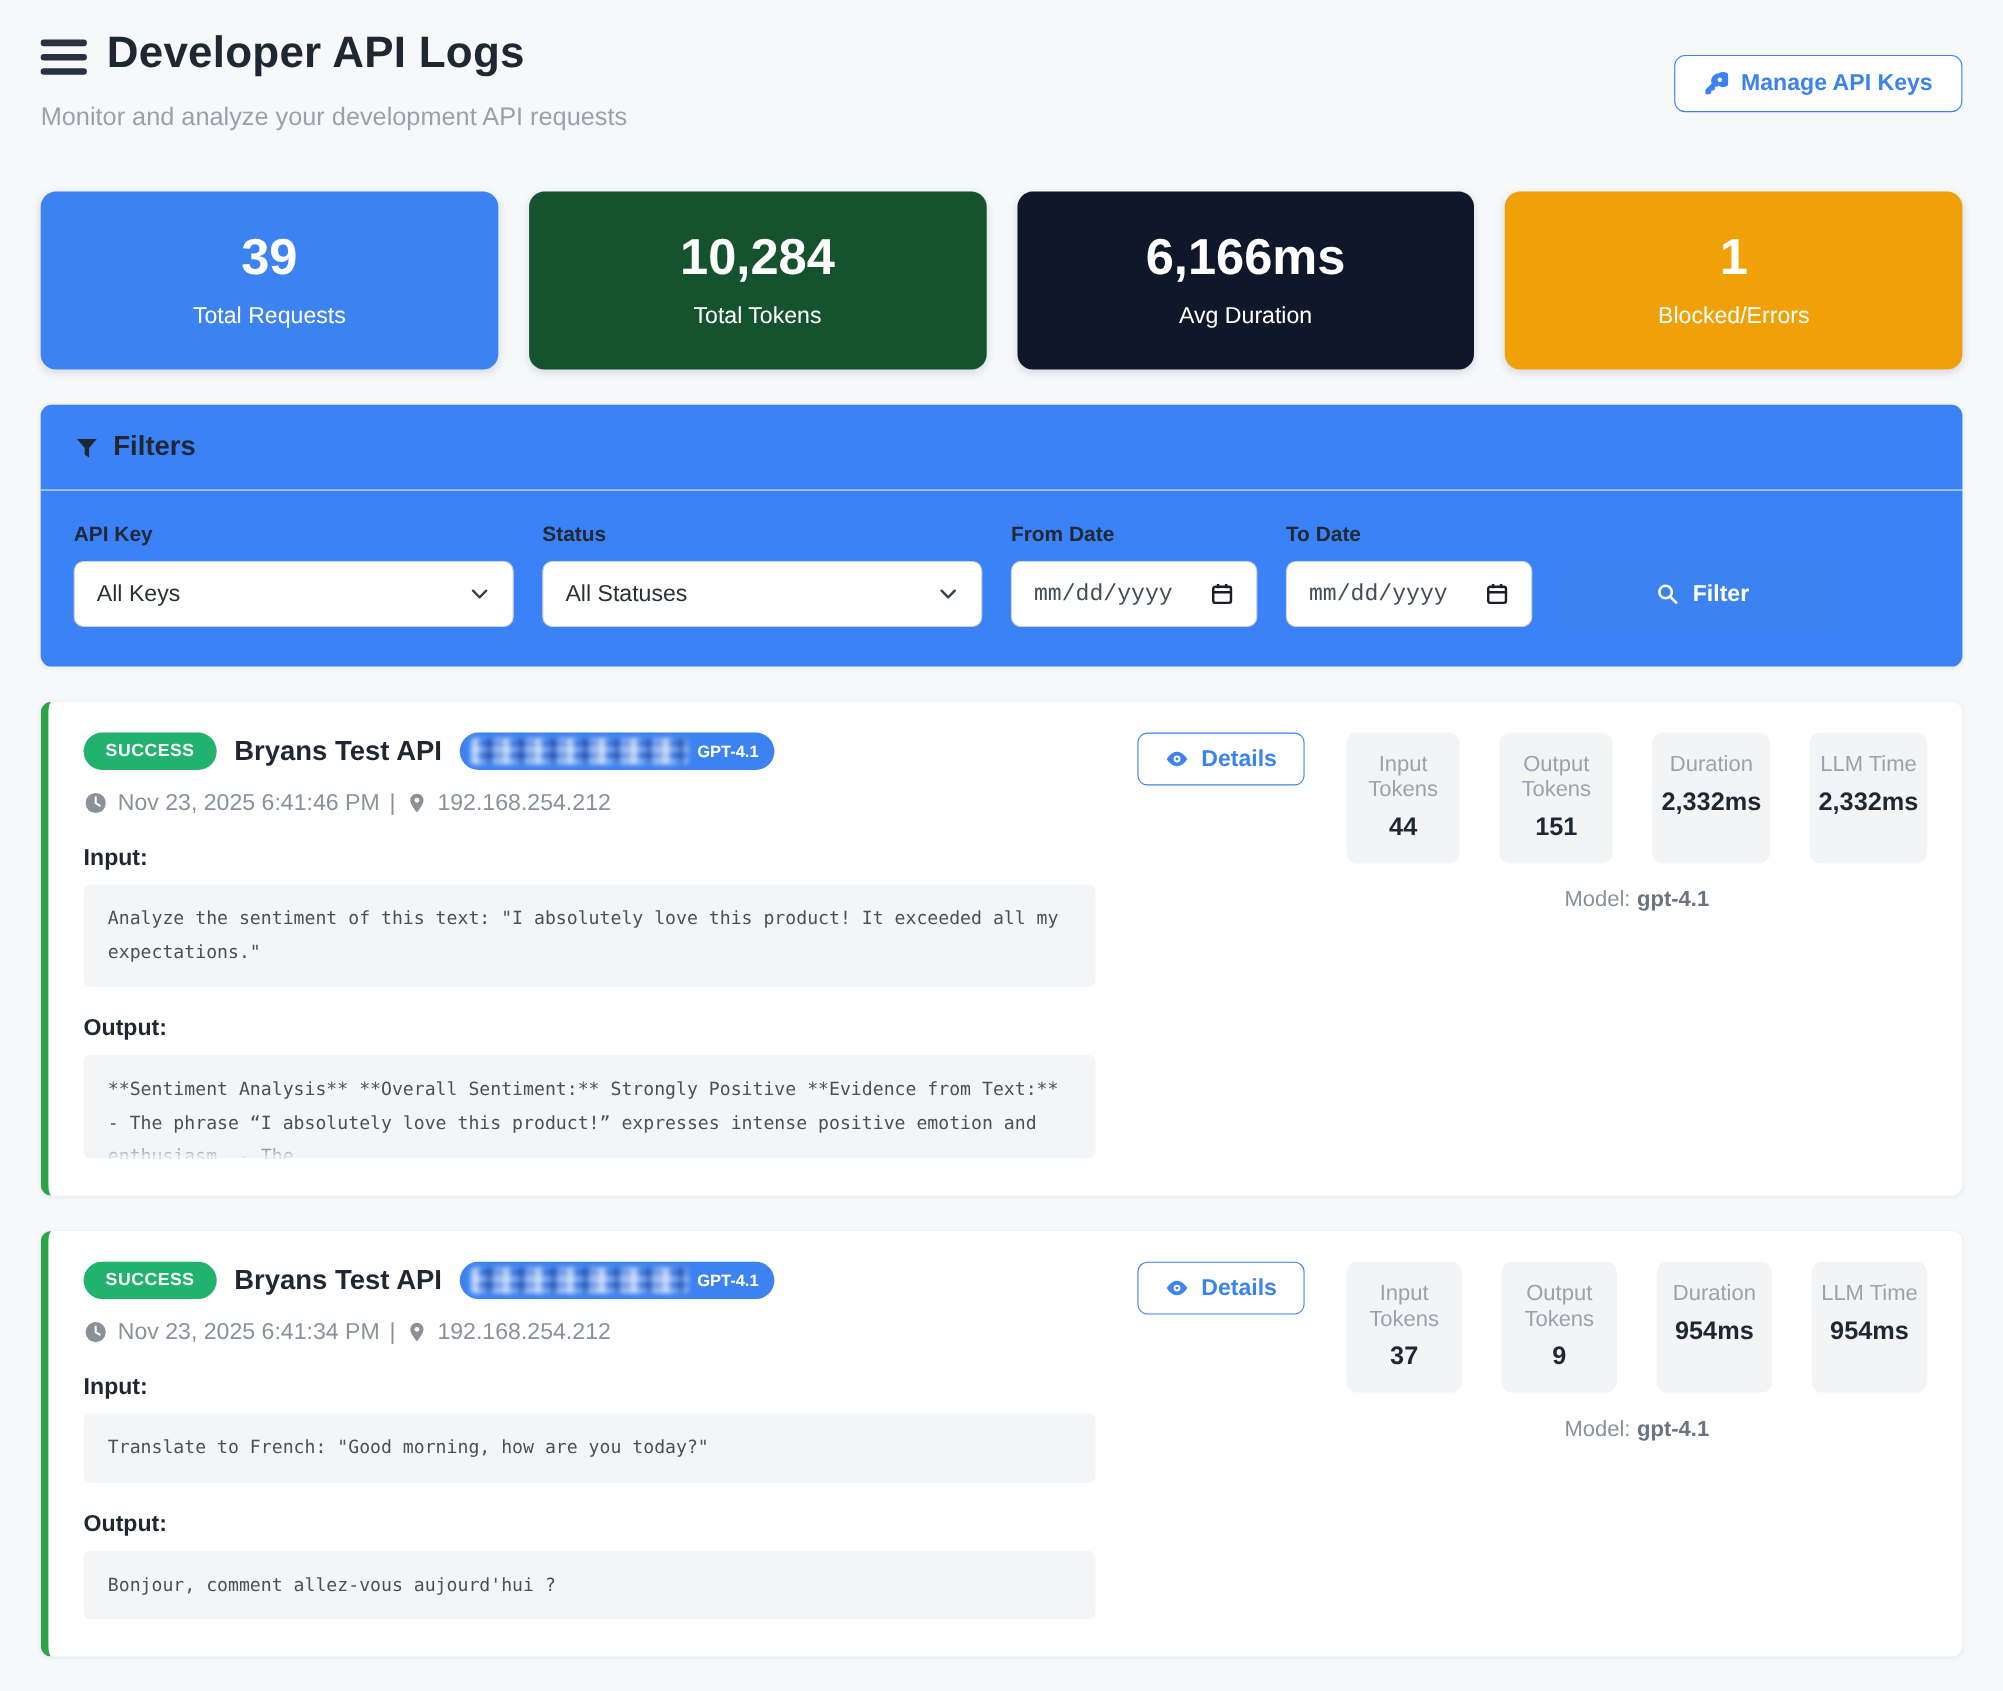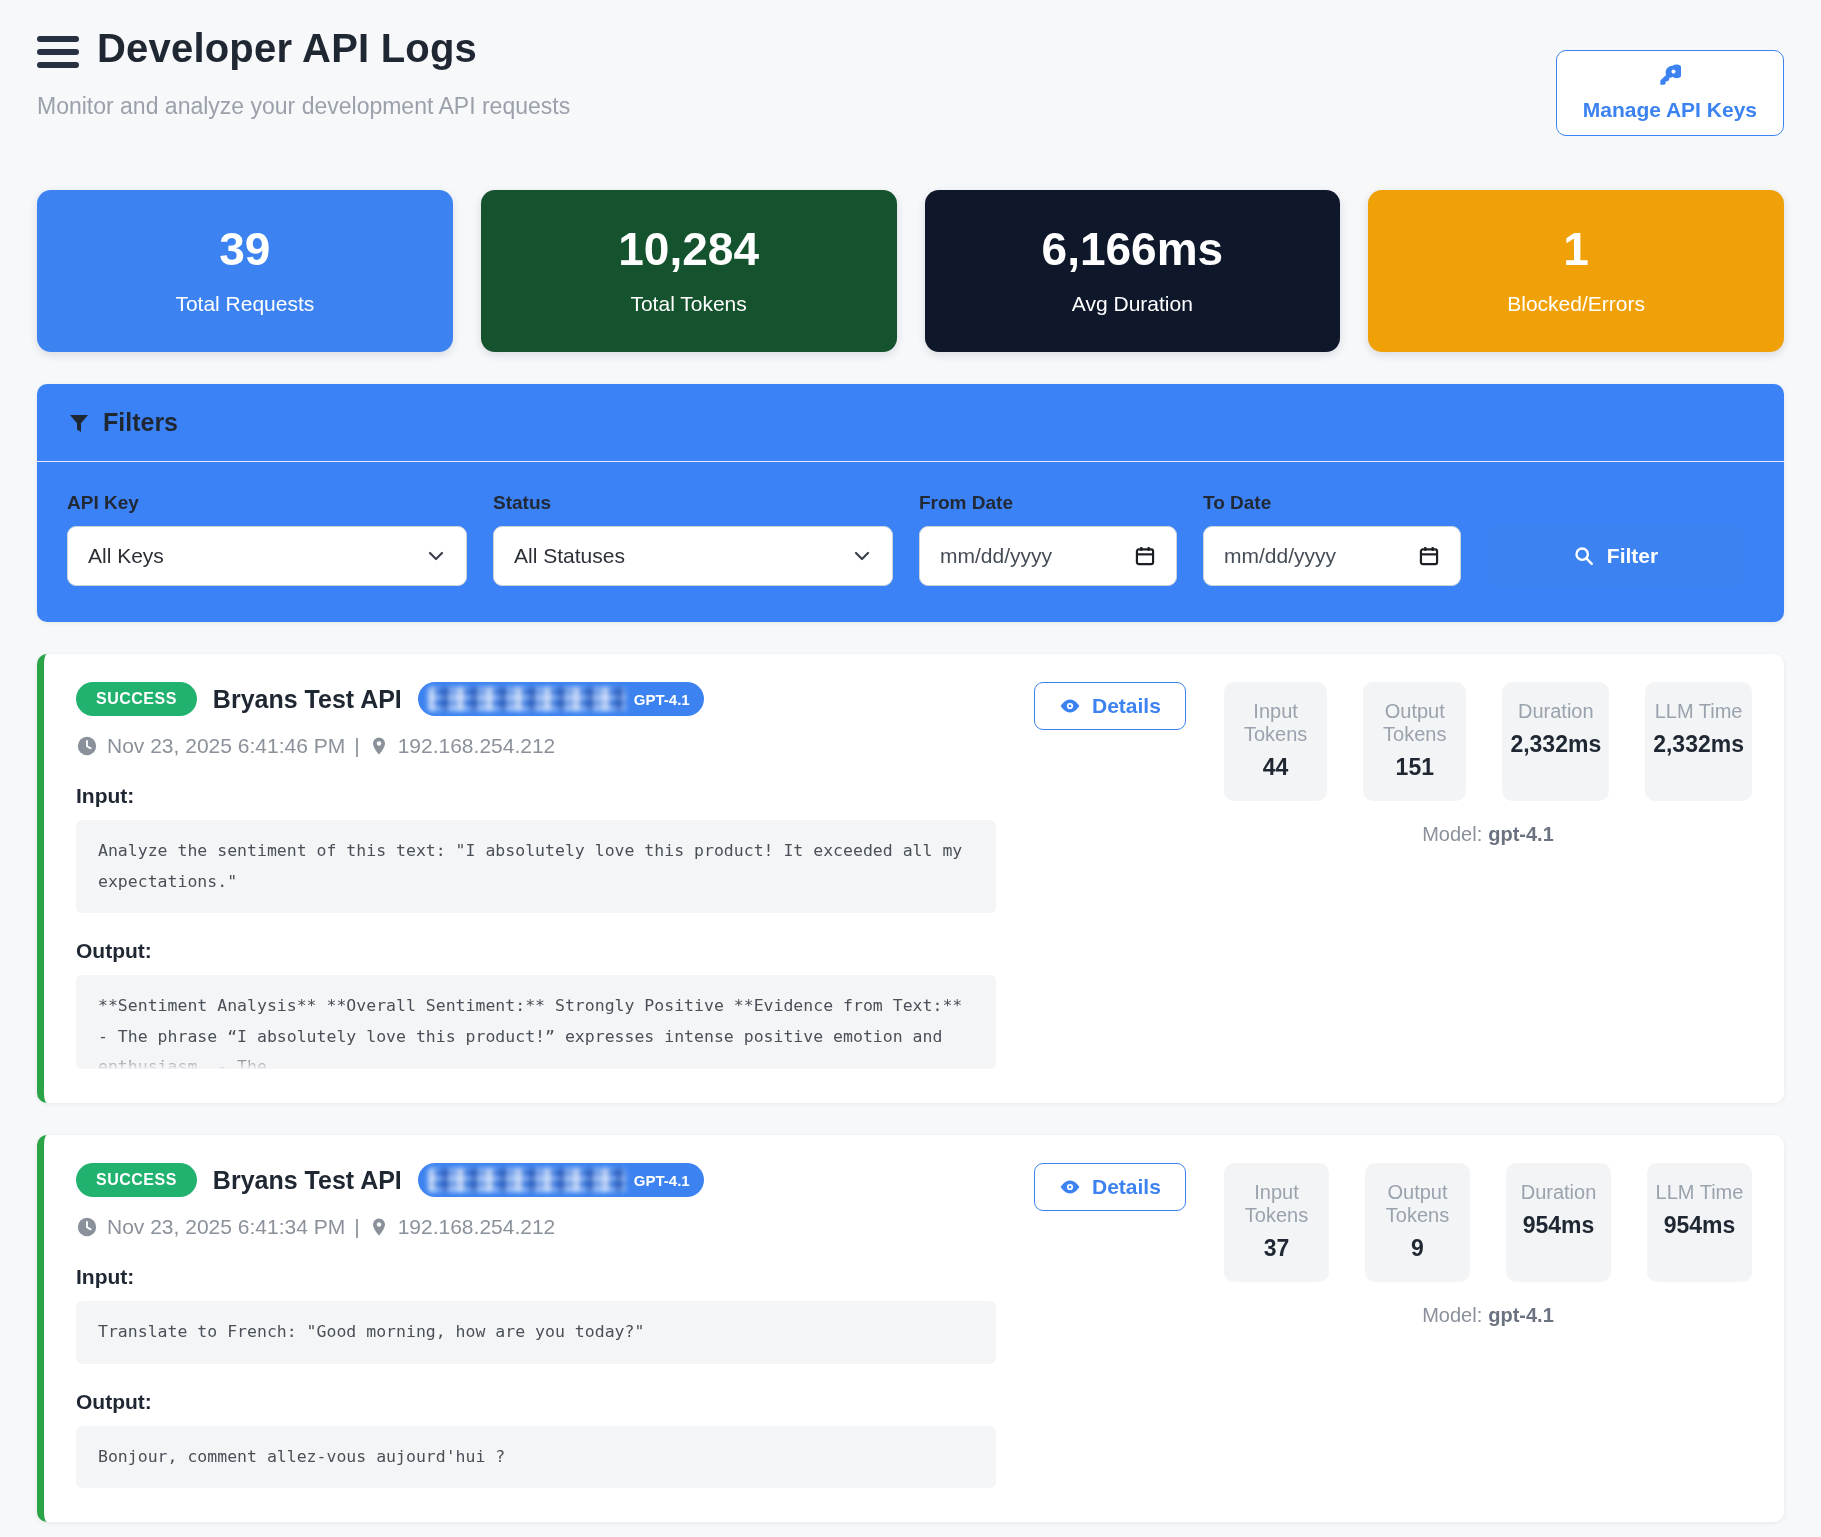--- a/index.html
+++ b/index.html
@@ -16,21 +16,21 @@
   .title-wrap { display: flex; align-items: center; gap: 18px; }
   .hamburger { display: inline-flex; flex-direction: column; gap: 7px; cursor: pointer; padding-top: 6px; }
   .hamburger span { display: block; width: 42px; height: 6px; border-radius: 4px; background: #273142; }
   .page-title { font-size: 40px; font-weight: 700; color: #1f2733; letter-spacing: .2px; }
   .subtitle { margin-top: 22px; font-size: 23px; color: #9ba1ab; }
   .manage-btn {
     margin-top: 24px;
     display: inline-flex; align-items: center; gap: 12px;
     background: #fff; border: 1.5px solid #3c83f1; border-radius: 10px;
     color: #3c83f1; font-size: 21px; font-weight: 600;
-    padding: 13px 26px; cursor: pointer; flex-direction: column;
+    padding: 13px 26px; cursor: pointer;
   }
 
   
   .stats-row { display: flex; gap: 28px; margin-top: 54px; }
   .stat-card {
     flex: 1; border-radius: 14px; color: #fff; text-align: center;
     padding: 32px 10px 36px 10px;
     box-shadow: 0 3px 8px rgba(20,40,80,.14);
   }
   .stat-value { font-size: 46px; font-weight: 700; }
@@ -48,21 +48,21 @@
   .filters-title { font-size: 25px; font-weight: 700; color: #1f2733; }
   .filters-body { display: flex; align-items: flex-end; gap: 26px; padding: 30px 30px 36px 30px; }
   .field { display: flex; flex-direction: column; }
   .field-label { font-size: 19px; font-weight: 600; color: #212936; margin-bottom: 12px; }
   .select-box, .date-box {
     height: 60px; border: 1px solid #ced4da; border-radius: 9px; background: #fff;
     display: flex; align-items: center; justify-content: space-between;
     padding: 0 20px; font-size: 21px; color: #2b3037; cursor: pointer;
   }
   .w-select { width: 400px; }
-  .w-date { width: 258px; }
+  .w-date { width: 224px; font-family: Liberation Mono, monospace; }
   .date-box .ph { color: #444c56; }
   .filter-btn {
     width: 257px; height: 60px; border: none; border-radius: 9px;
     background: #3c83f1; color: #fff; font-size: 21px; font-weight: 600;
     display: inline-flex; align-items: center; justify-content: center; gap: 12px;
     cursor: pointer;
   }
 
   
   .log-card {

